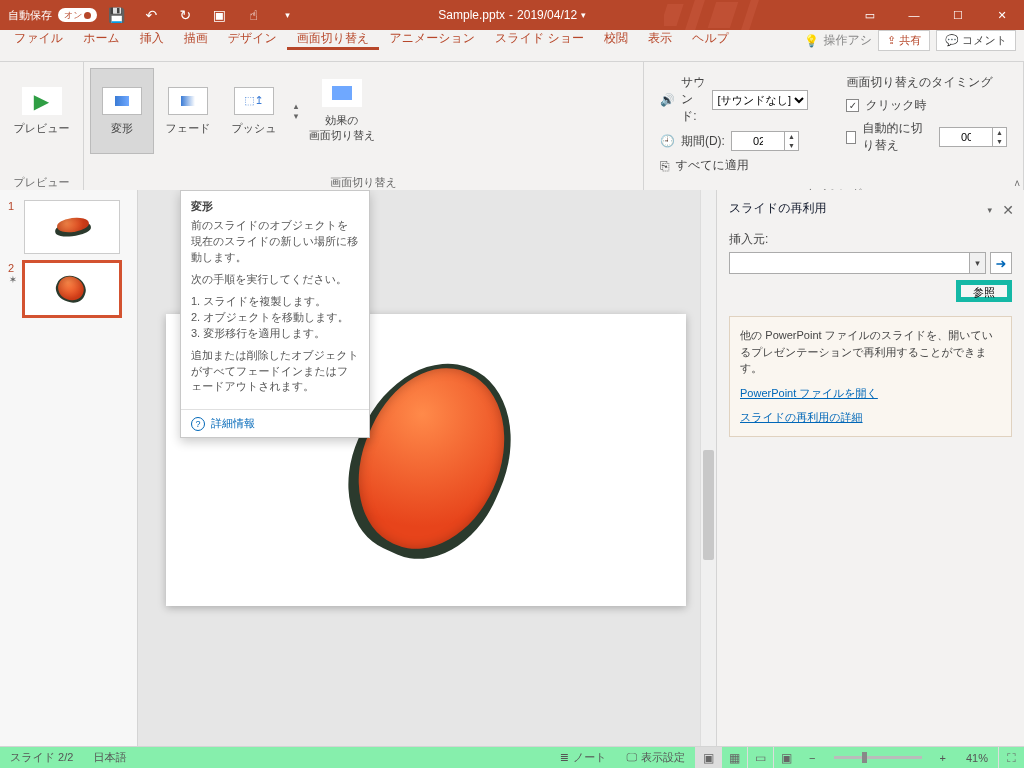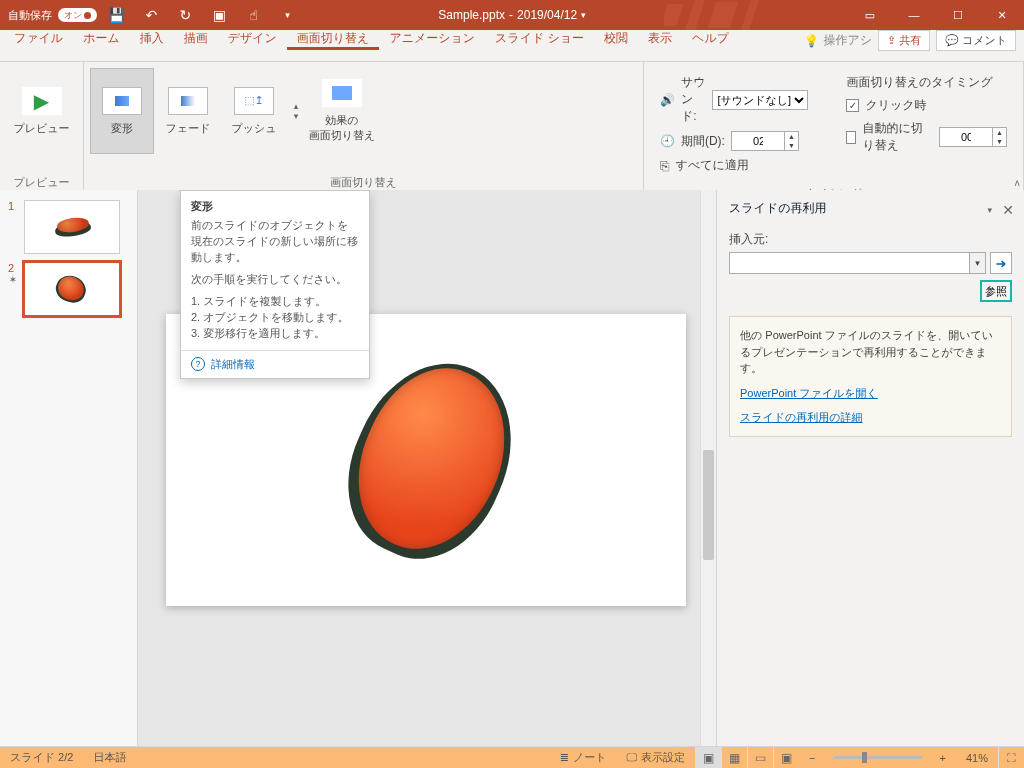--- a/index.html
+++ b/index.html
@@ -71,26 +71,26 @@
 
 .reuse-pane { width:308px; background:#f3f2f1; border-left:1px solid #d4d4d4; padding:10px 12px; position:relative; }
 .reuse-title { color:#0f172a; font-size:12px; display:flex; align-items:center; gap:4px; }
 .reuse-close { position:absolute; right:10px; top:12px; font-size:14px; color:#666; cursor:pointer; }
 .reuse-dd { position:absolute; right:32px; top:15px; font-size:9px; color:#666; cursor:pointer; }
 .insert-row { margin-top:14px; font-size:12px; }
 .insert-ctrl { display:flex; gap:4px; margin-top:4px; }
 .insert-ctrl .combo { flex:1; border:1px solid #ababab; background:#fff; height:22px; display:flex; }
 .combo .ddb { width:16px; border-left:1px solid #ababab; text-align:center; font-size:9px; line-height:20px; background:#f0f0f0; }
 .go-btn { width:22px; height:22px; border:1px solid #ababab; background:#fff; color:#0067b8; font-size:13px; display:flex; align-items:center; justify-content:center; }
-.browse-btn { margin-top:6px; margin-left:auto; display:block; width:32px; height:22px; border:2px solid #14b8a6; background:#f5f5f5; font-size:11px; }
+.browse-btn { margin-top:6px; margin-left:auto; display:block; width:56px; height:22px; border:5px solid #14b8a6; background:#f5f5f5; font-size:11px; }
 .info-box { border:1px solid #e0d2c0; background:#faf6f0; margin-top:14px; padding:10px; font-size:11px; line-height:1.5; }
 .info-box a { color:#0067b8; text-decoration:underline; display:block; margin-top:8px; cursor:pointer; }
 
 
-.statusbar { position:absolute; bottom:0; left:0; right:0; height:22px; background:#fdba74; border-top:1px solid #d4d4d4; display:flex; align-items:center; font-size:11px; color:#555; }
+.statusbar { position:absolute; bottom:0; left:0; right:0; height:22px; background:#86efac; border-top:1px solid #d4d4d4; display:flex; align-items:center; font-size:11px; color:#555; }
 .statusbar .sb-item { padding:0 10px; display:flex; align-items:center; gap:4px; }
 .sb-right { margin-left:auto; display:flex; align-items:center; }
 .view-btn { width:26px; height:22px; display:flex; align-items:center; justify-content:center; border-left:1px solid #ddd; font-size:12px; color:#666; }
 .view-btn.active { background:#ddd; }
 .zoom-slider { width:88px; height:3px; background:#bbb; margin:0 8px; position:relative; }
 .zoom-slider .zthumb { position:absolute; top:-4px; left:28px; width:5px; height:11px; background:#888; }
 
 
 .sushi { position:relative; }
 .sushi .nori { position:absolute; background:#2b3a2d; border-radius:50% 50% 45% 45%; }
@@ -285,20 +285,21 @@
   <div class="editor-pane">
 
     <div class="tooltip-pop">
       <div class="tt-title">変形</div>
       <div class="tt-body">
         <p>前のスライドのオブジェクトを現在のスライドの新しい場所に移動します。</p>
         <p>次の手順を実行してください。</p>
         <div>1. スライドを複製します。</div>
         <div>2. オブジェクトを移動します。</div>
         <div>3. 変形移行を適用します。</div>
+        <p style="margin-top:6px;">追加または削除したオブジェクトがすべてフェードインまたはフェードアウトされます。</p>
       </div>
       <div class="tt-more">
           <span class="qicon">?</span>
           <span>詳細情報</span>
         </div>
     </div>
 
     <div class="slide-canvas">
       <div class="sushi" style="width:220px;height:220px;">
         <div class="nori" style="left:40px;top:10px;width:150px;height:200px;transform:rotate(24deg);"></div>

